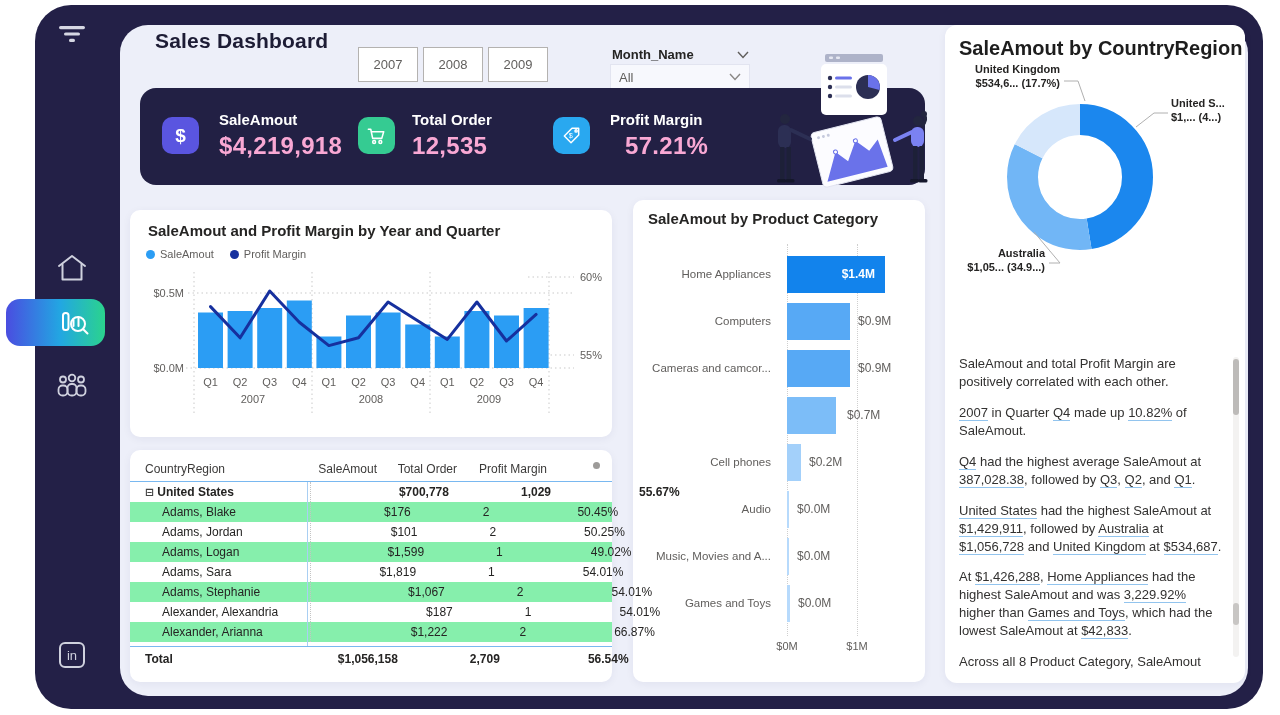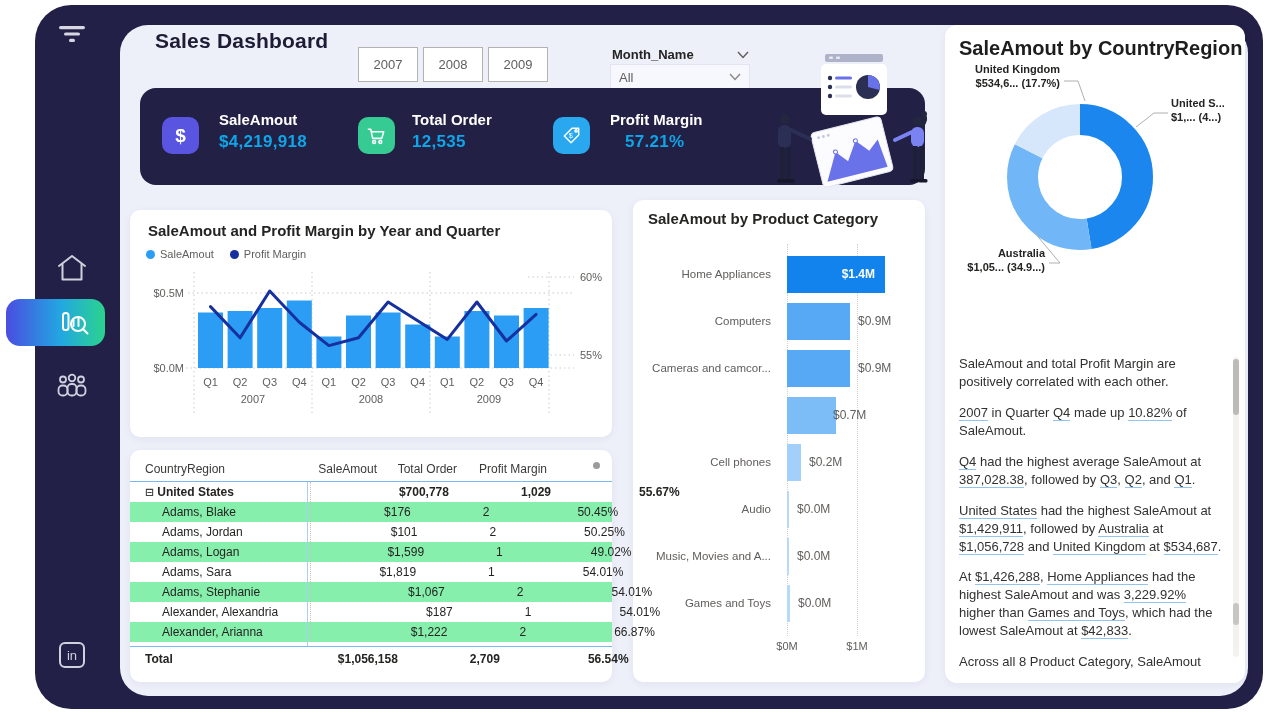--- a/index.html
+++ b/index.html
@@ -23,21 +23,21 @@
   .mf-label { position:absolute; left:612px; top:22px; font-size:13px; font-weight:700; color:#252423; }
   .mf-chev { position:absolute; left:735px; top:25px; }
   .mf-box { position:absolute; left:610px; top:44px; width:140px; height:26px; background:#f7f8fd;
           border:1px solid #e2e4f0; display:flex; align-items:center; justify-content:space-between;
           padding:0 8px; font-size:13px; color:#605e5c; cursor:pointer; }
 
   
   .kpibar { position:absolute; left:140px; top:88px; width:785px; height:97px; background:#222044; border-radius:16px; }
   .kicon { position:absolute; top:29px; width:37px; height:37px; border-radius:10px; display:flex; align-items:center; justify-content:center; }
   .klabel { position:absolute; top:23px; font-size:15px; font-weight:700; color:#fff; }
-  .kvalue { position:absolute; top:44px; font-size:17px; font-weight:700; color:#0ea5e9; letter-spacing:.3px; }
+  .kvalue { position:absolute; top:44px; font-size:24px; font-weight:700; color:#f9a8d4; letter-spacing:.3px; }
   #illus { position:absolute; left:768px; top:48px; z-index:5; }
 
   
   .card { position:absolute; background:#fff; border-radius:10px; box-shadow:0 2px 8px rgba(40,40,90,.06); }
   .card-title { position:absolute; font-size:15px; font-weight:700; color:#252423; }
 
   
   #combo-card { left:130px; top:210px; width:482px; height:227px; }
   #combo-svg { position:absolute; left:0; top:0; }
   .legend { position:absolute; left:16px; top:38px; display:flex; gap:16px; font-size:11px; color:#605e5c; align-items:center; }
@@ -304,21 +304,21 @@
         <div class="cat-label" style="top:56px">Home Appliances</div>
         <div class="cat-bar" style="top:56px;left:154px;width:98px;background:#1283ec"></div>
         <div class="cat-val inside" style="top:56px;left:154px;width:88px">$1.4M</div>
         <div class="cat-label" style="top:103px">Computers</div>
         <div class="cat-bar" style="top:103px;left:154px;width:63px;background:#57a9f5"></div>
         <div class="cat-val" style="top:103px;left:225px">$0.9M</div>
         <div class="cat-label" style="top:150px">Cameras and camcor...</div>
         <div class="cat-bar" style="top:150px;left:154px;width:63px;background:#57a9f5"></div>
         <div class="cat-val" style="top:150px;left:225px">$0.9M</div>
         <div class="cat-bar" style="top:197px;left:154px;width:49px;background:#7cbdf8"></div>
-        <div class="cat-val" style="top:197px;left:200px">$0.7M</div>
+        <div class="cat-val" style="top:197px;left:214px">$0.7M</div>
         <div class="cat-label" style="top:244px">Cell phones</div>
         <div class="cat-bar" style="top:244px;left:154px;width:14px;background:#a3d0fa"></div>
         <div class="cat-val" style="top:244px;left:176px">$0.2M</div>
         <div class="cat-label" style="top:291px">Audio</div>
         <div class="cat-bar" style="top:291px;left:154px;width:2px;background:#b7dafc"></div>
         <div class="cat-val" style="top:291px;left:164px">$0.0M</div>
         <div class="cat-label" style="top:338px">Music, Movies and A...</div>
         <div class="cat-bar" style="top:338px;left:154px;width:2px;background:#b7dafc"></div>
         <div class="cat-val" style="top:338px;left:164px">$0.0M</div>
         <div class="cat-label" style="top:385px">Games and Toys</div>

